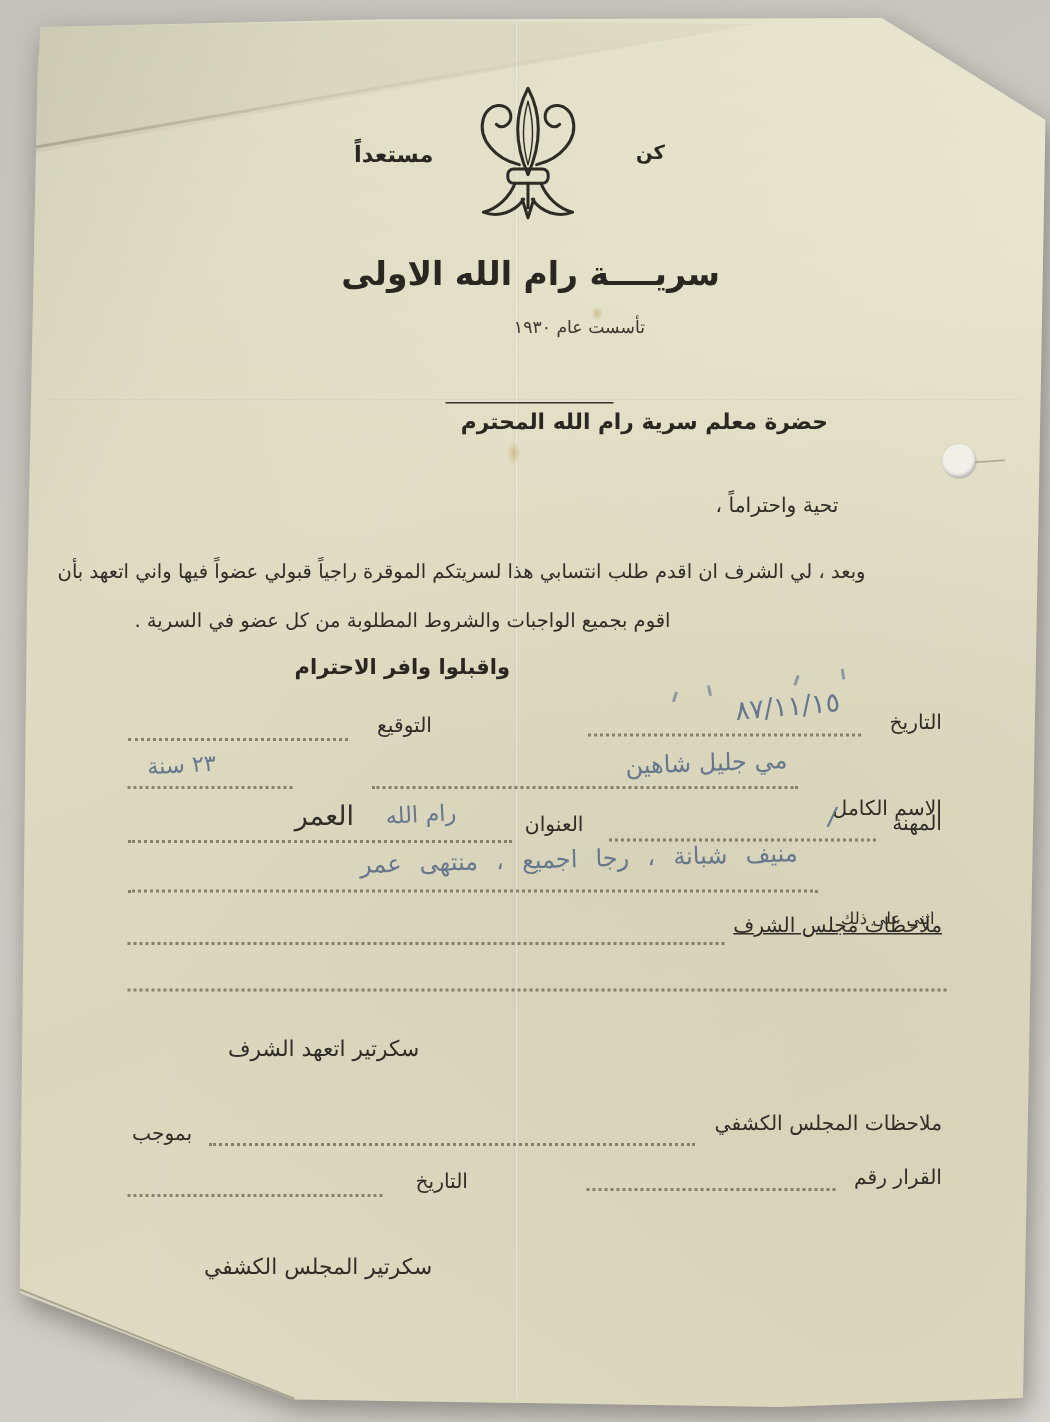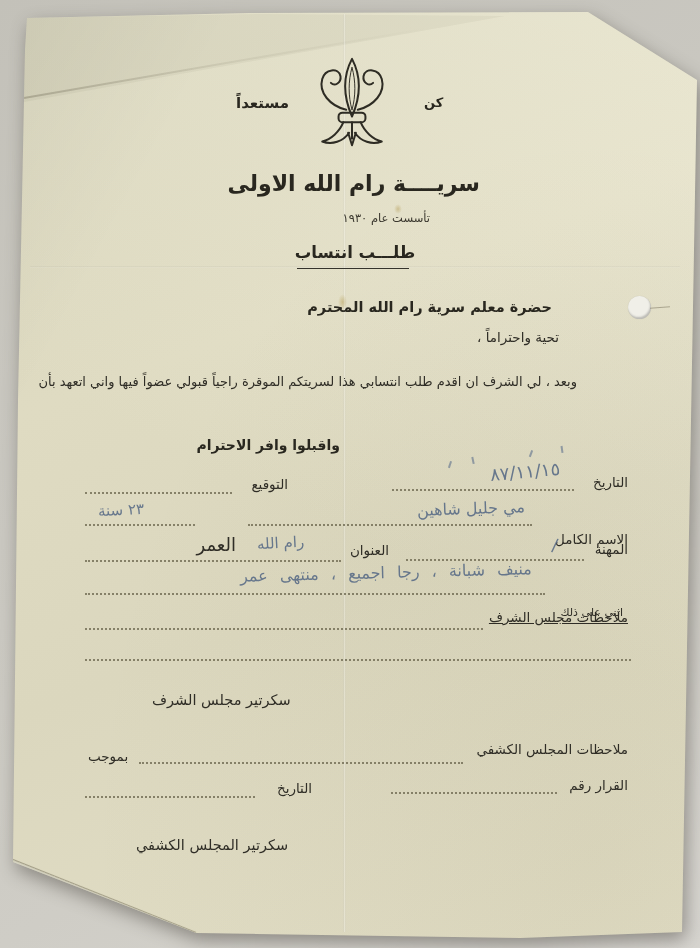--- a/index.html
+++ b/index.html
@@ -73,27 +73,27 @@
           <path d="M46 56 C63 52 75 38 71 24 C68 13 54 12 52 21 C51 28 58 32 62 28"></path>
           <rect x="26" y="59" width="28" height="10" rx="4"></rect>
           <path d="M31 69 C27 79 18 87 9 89 C19 93 31 89 37 80"></path>
           <path d="M49 69 C53 79 62 87 71 89 C61 93 49 89 43 80"></path>
           <path d="M40 69 L40 86 M36 80 L40 93 L44 80"></path>
         </svg>
       </div>
 
       <div class="t b" style="left:230px;width:250px;top:171px;font-size:22px;text-align:center;">سريــــة رام الله الاولى</div>
       <div class="t" style="left:280px;width:150px;top:211px;font-size:11.5px;text-align:right;color:#3a372e;">تأسست عام ١٩٣٠</div>
-      <div class="t b" style="left:270px;width:170px;top:243px;font-size:16.5px;text-align:center;">طلـــب انتساب</div>
       <div class="title-underline"></div>
 
-      <div class="t b" style="right:148px;top:299px;font-size:14.5px;">حضرة معلم سرية رام الله المحترم</div>
+      <div class="t b" style="right:148px;top:274px;font-size:14.5px;">حضرة معلم سرية رام الله المحترم</div>
       <div class="t" style="right:141px;top:329px;font-size:13.5px;">تحية واحتراماً ،</div>
 
       <div class="t" style="right:123px;top:374px;font-size:13px;">وبعد ، لي الشرف ان اقدم طلب انتسابي هذا لسريتكم الموقرة راجياً قبولي عضواً فيها واني اتعهد بأن</div>
+      <div class="t" style="right:253px;top:407px;font-size:13px;">اقوم بجميع الواجبات والشروط المطلوبة من كل عضو في السرية .</div>
       <div class="t b" style="right:360px;top:437px;font-size:14px;">واقبلوا وافر الاحترام</div>
 
       <div class="penmark" style="left:449px;top:461px;transform:rotate(18deg);"></div>
       <div class="penmark" style="left:472px;top:457px;transform:rotate(-12deg);"></div>
       <div class="penmark" style="left:530px;top:450px;transform:rotate(20deg);"></div>
       <div class="penmark" style="left:561px;top:446px;transform:rotate(-8deg);"></div>
 
       <div class="t" style="right:72px;top:474px;font-size:13.5px;">التاريخ</div>
       <div class="hand" style="right:140px;top:461px;font-size:18px;transform:rotate(-5deg);direction:ltr;">٨٧/١١/١٥</div>
       <div class="dots" style="left:392px;width:182px;top:489px;"></div>
@@ -115,21 +115,21 @@
       <div class="dots" style="left:85px;width:256px;top:560px;"></div>
 
       <div class="t" style="right:77px;top:606px;font-size:11px;margin-left:45px;">اثني على ذلك</div>
       <div class="hand" style="right:168px;top:563px;font-size:16px;transform:rotate(-1.5deg);word-spacing:7px;">منيف شبانة ، رجا اجميع ، منتهى عمر</div>
       <div class="dots" style="left:85px;width:460px;top:593px;"></div>
 
       <div class="t" style="right:72px;top:609px;font-size:13.5px;text-decoration:underline;">ملاحظات مجلس الشرف</div>
       <div class="dots" style="left:85px;width:398px;top:628px;"></div>
       <div class="dots" style="left:85px;width:546px;top:659px;"></div>
 
-      <div class="t" style="left:152px;top:692px;font-size:14.5px;">سكرتير مجلس الشرف</div>
+      <div class="t" style="left:152px;top:692px;font-size:14.5px;">سكرتير اتعهد الشرف</div>
 
       <div class="t" style="right:72px;top:741px;font-size:13.5px;">ملاحظات المجلس الكشفي</div>
       <div class="t" style="left:88px;top:748px;font-size:13.5px;">بموجب</div>
       <div class="dots" style="left:139px;width:324px;top:762px;"></div>
 
       <div class="t" style="right:72px;top:777px;font-size:13.5px;text-align:center;">القرار رقم</div>
       <div class="dots" style="left:391px;width:166px;top:792px;"></div>
       <div class="t" style="right:388px;top:780px;font-size:13.5px;">التاريخ</div>
       <div class="dots" style="left:85px;width:170px;top:796px;"></div>
 

